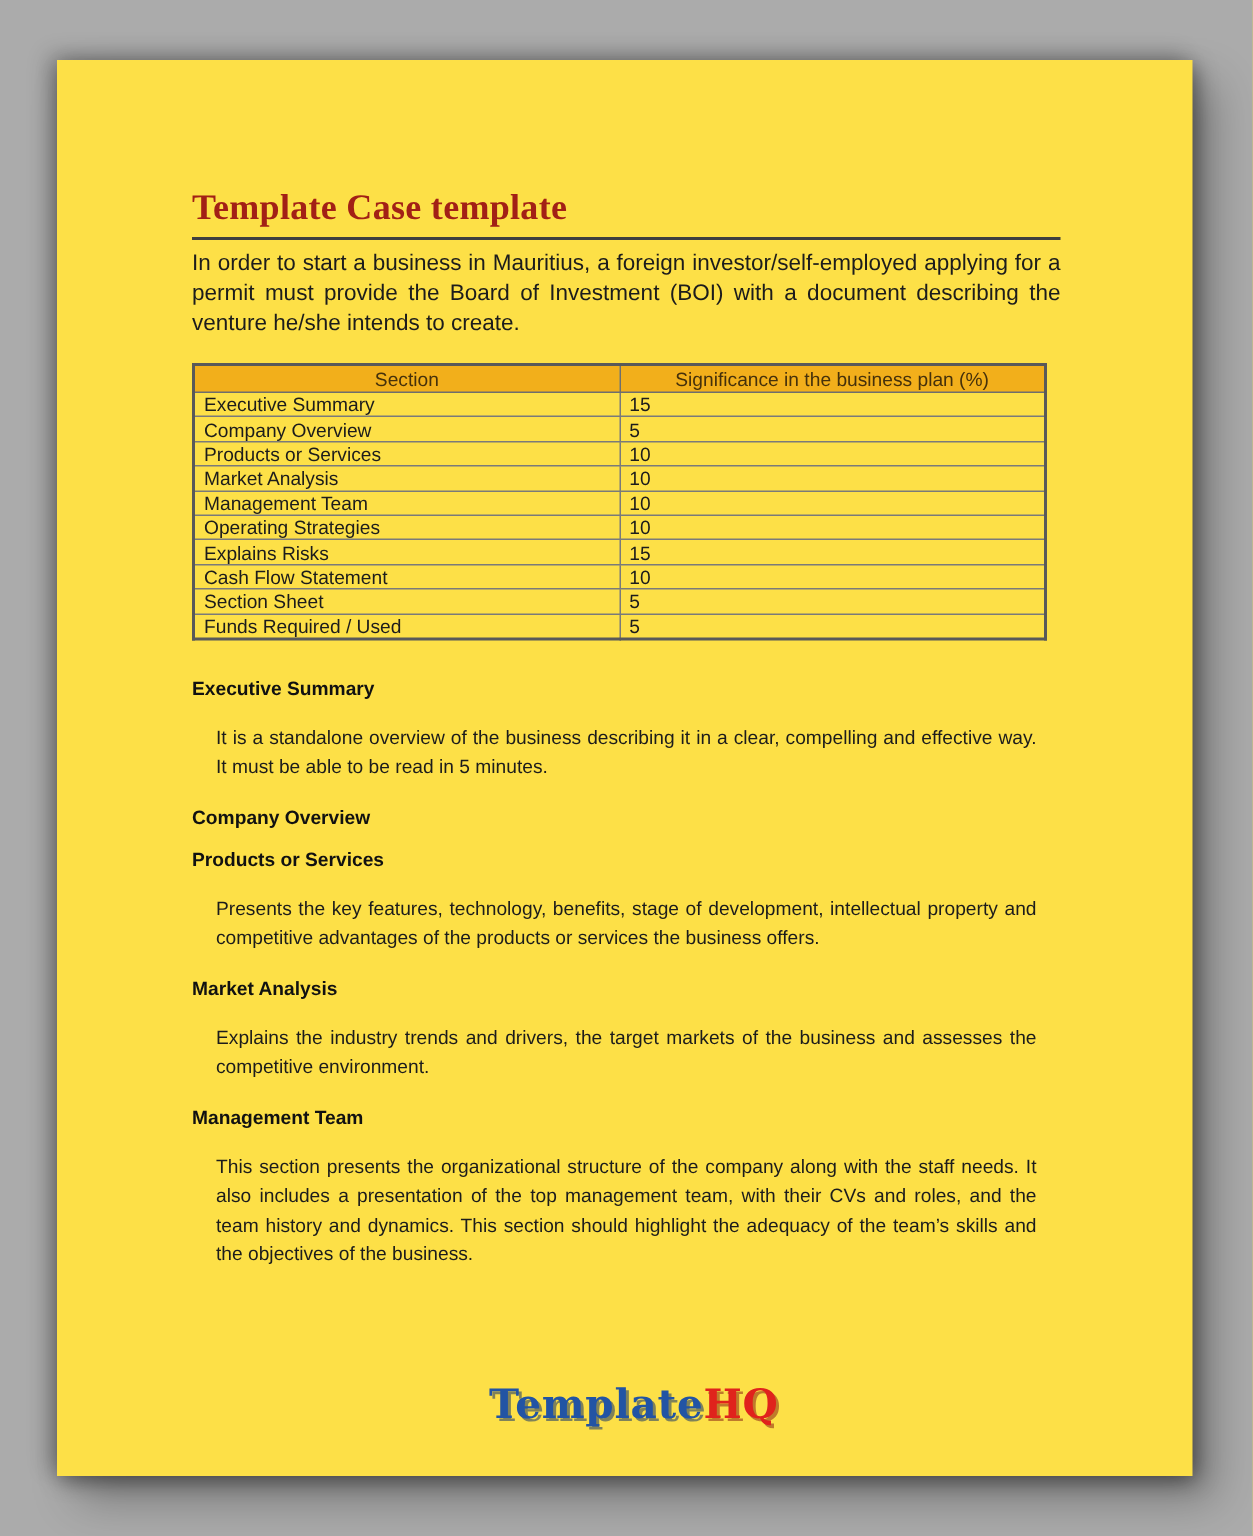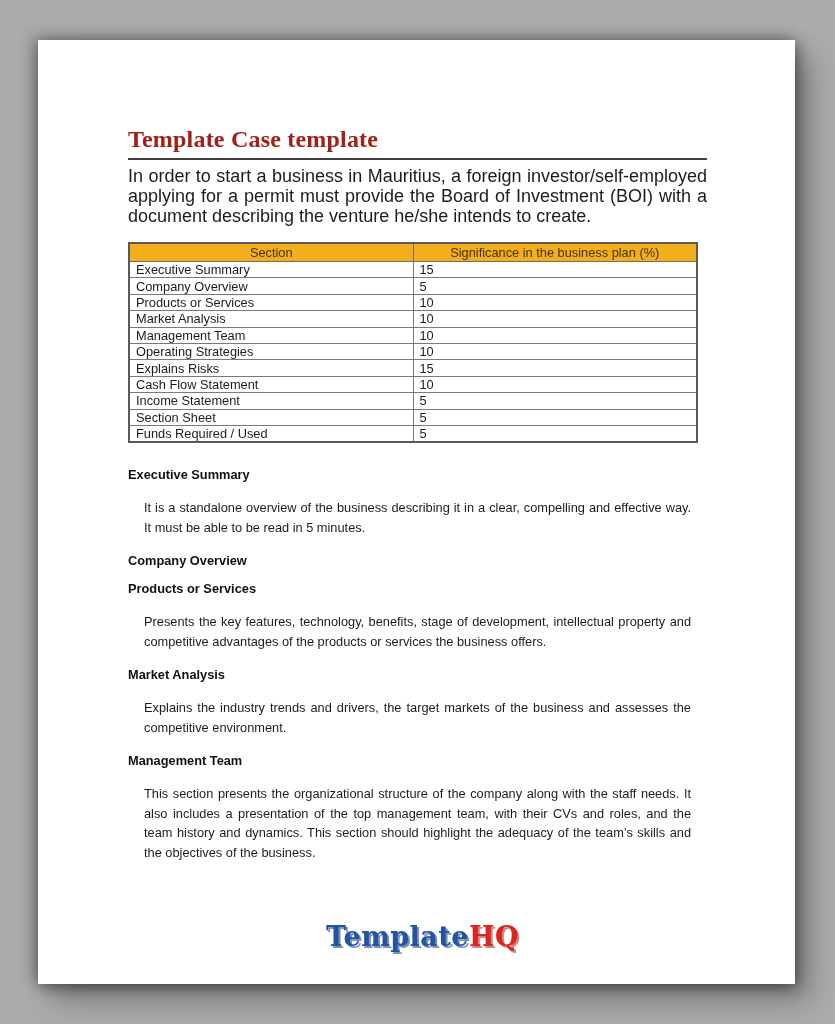--- a/index.html
+++ b/index.html
@@ -10,39 +10,39 @@
     background: #ababab;
     overflow: hidden;
     font-family: "Liberation Sans", sans-serif;
   }
   .page {
     position: absolute;
     left: 38px;
     top: 40px;
     width: 757px;
     height: 944px;
-    background: #ffffff;
+    background: #fde047;
     box-shadow: 2px 3px 14px rgba(0,0,0,0.45), 14px 16px 28px rgba(0,0,0,0.28), -6px -4px 14px rgba(0,0,0,0.18);
   }
   .content {
     padding: 86px 88px 0 90px;
   }
   h1.doc-title {
     font-family: "Liberation Serif", serif;
     font-weight: bold;
     font-size: 24px;
     color: #a22016;
     margin: 0;
     padding-bottom: 5px;
     border-bottom: 2px solid #3f3f3f;
     letter-spacing: 0.2px;
   }
   p.intro {
     margin: 6px 0 16px 0;
-    font-size: 18px;
+    font-size: 15px;
     line-height: 20px;
     color: #1c1c1c;
     text-align: justify;
   }
   table.sig-table {
     margin-top: 13px;
     border-collapse: collapse;
     width: 570px;
     border: 2px solid #595959;
   }
@@ -145,24 +145,20 @@
         </tr>
         <tr>
           <td class="col-section">Explains Risks</td>
           <td class="col-value">15</td>
         </tr>
         <tr>
           <td class="col-section">Cash Flow Statement</td>
           <td class="col-value">10</td>
         </tr>
         <tr>
-          <td class="col-section">Income Statement</td>
-          <td class="col-value">5</td>
-        </tr>
-        <tr>
           <td class="col-section">Section Sheet</td>
           <td class="col-value">5</td>
         </tr>
         <tr>
           <td class="col-section">Funds Required / Used</td>
           <td class="col-value">5</td>
         </tr>
       </tbody>
     </table>
 

